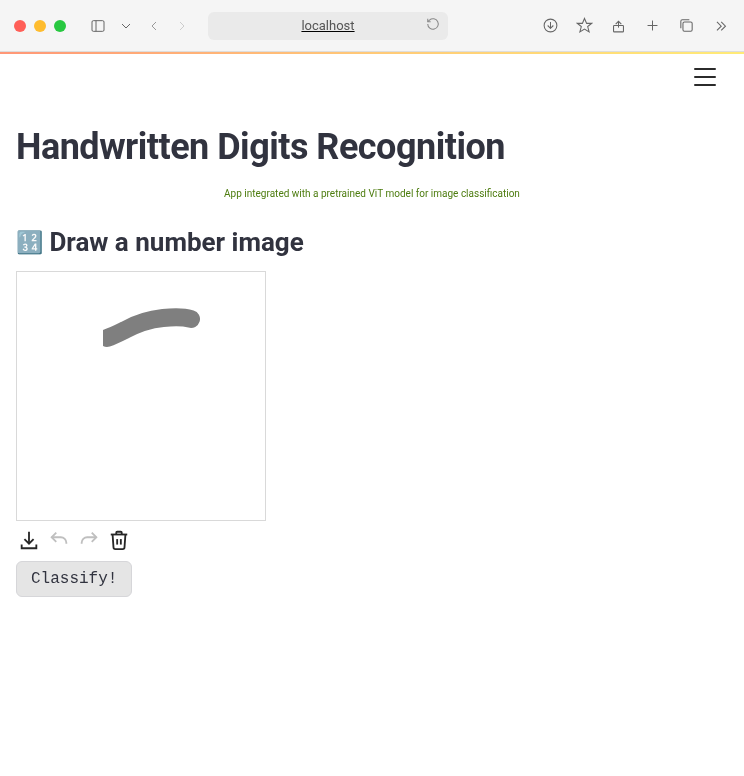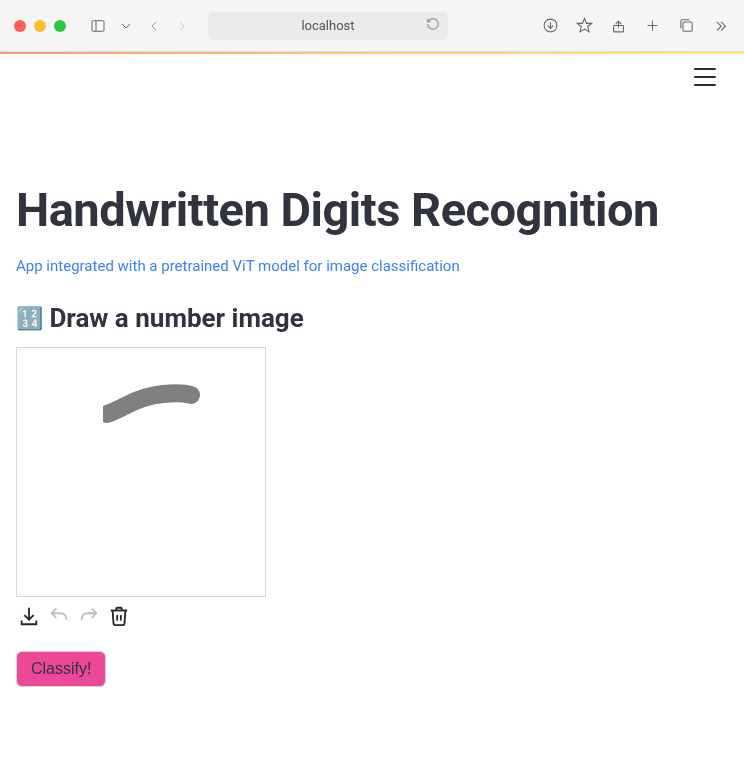--- a/index.html
+++ b/index.html
@@ -12,20 +12,21 @@
     }
     
     .browser-chrome {
       height: 52px;
       background: #f5f5f5;
       border-bottom: 1px solid #ddd;
       display: flex;
       align-items: center;
       padding: 0 14px;
       gap: 8px;
+      text-decoration: underline;
     }
     .traffic-lights { display: flex; gap: 8px; margin-right: 8px; }
     .traffic-light { width: 12px; height: 12px; border-radius: 50%; }
     .tl-red { background: #ff5f57; }
     .tl-yellow { background: #febc2e; }
     .tl-green { background: #28c840; }
     .chrome-icon { width: 20px; height: 20px; display: flex; align-items: center; justify-content: center; color: #666; }
     .chrome-icon svg { width: 16px; height: 16px; stroke: currentColor; fill: none; stroke-width: 1.5; }
     .sidebar-toggle { margin-left: 6px; }
     .nav-chevron { color: #999; }
@@ -54,28 +55,28 @@
     .viewport::-webkit-scrollbar { width: 14px; }
     .viewport::-webkit-scrollbar-thumb { background: #c8c8c8; border-radius: 7px; border: 3px solid #fff; }
     .viewport::-webkit-scrollbar-track { background: #fff; }
 
     .top-bar { display: flex; justify-content: flex-end; padding: 14px 28px 0 0; }
     .hamburger { width: 22px; height: 18px; display: flex; flex-direction: column; justify-content: space-between; cursor: pointer; }
     .hamburger span { display: block; height: 2px; background: #2b2b2b; border-radius: 1px; }
 
     .content { padding: 0 16px 40px 16px; }
     h1.page-title {
-      font-size: 47px;
+      font-size: 36px;
       font-weight: 700;
       color: #31333f;
-      margin-top: 96px;
+      margin-top: 40px;
       margin-bottom: 20px;
       letter-spacing: -0.5px;
     }
-    .subtitle { font-size: 15px; color: #3b82f6; margin-bottom: 28px; }
+    .subtitle { font-size: 10px; color: #4d7c0f; margin-bottom: 28px; text-align: center; }
     h2.section-title {
       font-size: 26px;
       font-weight: 700;
       color: #31333f;
       margin-bottom: 14px;
       display: flex;
       align-items: center;
       gap: 6px;
     }
     .emoji-1234 { font-size: 22px; }
@@ -99,28 +100,29 @@
     }
     .tool-btn {
       width: 26px; height: 26px;
       display: flex; align-items: center; justify-content: center;
       cursor: pointer;
       color: #262626;
     }
     .tool-btn.disabled { color: #bfbfbf; cursor: default; }
     .tool-btn svg { width: 22px; height: 22px; }
     .classify-btn {
-      margin-top: 22px;
+      margin-top: 8px;
       padding: 8px 14px;
       font-size: 16px;
       color: #31333f;
-      background: #ec4899;
+      background: #e5e5e5;
       border: 1px solid #d6d6d9;
       border-radius: 6px;
       cursor: pointer;
+      font-family: Liberation Mono, monospace;
     }
   </style>
 </head>
 <body>
 
 <div class="browser-chrome">
   <div class="traffic-lights">
     <div class="traffic-light tl-red"></div>
     <div class="traffic-light tl-yellow"></div>
     <div class="traffic-light tl-green"></div>

